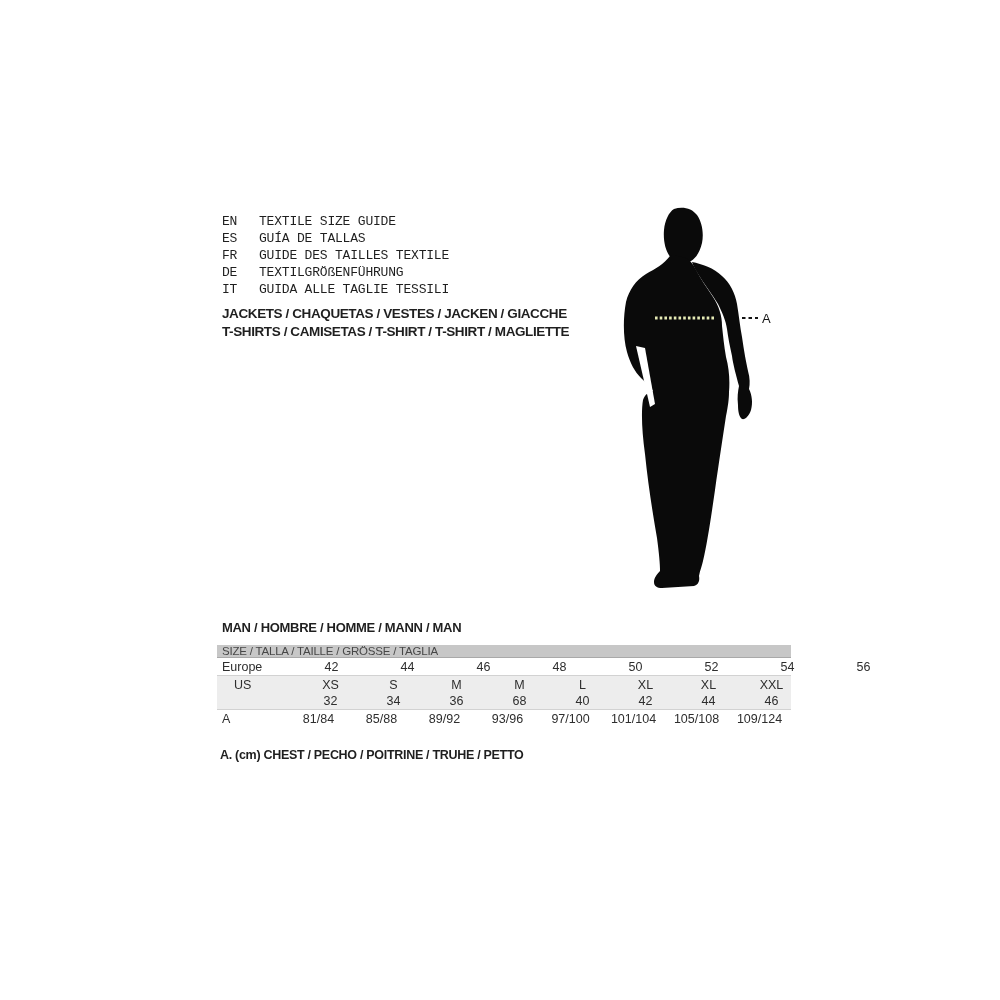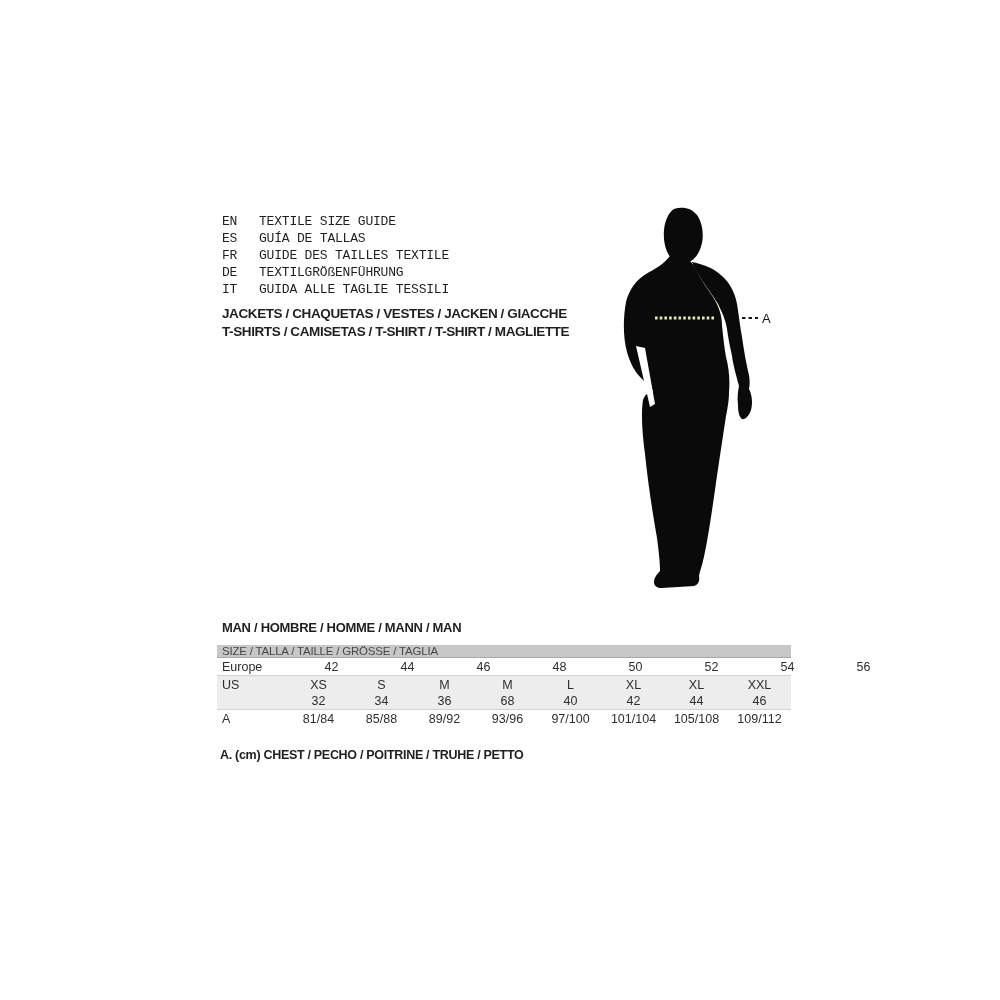--- a/index.html
+++ b/index.html
@@ -21,21 +21,21 @@
   .section-title{position:absolute;left:222px;top:620px;font-weight:bold;font-size:13px;letter-spacing:-0.3px;}
   
   .size-table{position:absolute;left:217px;top:645px;width:574px;font-size:12.5px;}
   .thead{height:13px;background:#c7c7c7;border-bottom:1px solid #a9a9a9;display:flex;align-items:center;
          padding-left:5px;box-sizing:border-box;font-size:11.5px;color:#474747;letter-spacing:-0.2px;}
   .tr{display:flex;align-items:center;height:17px;}
   .tr.short{height:16px;}
   .tr .tlabel{flex:0 0 70px;padding-left:5px;box-sizing:border-box;color:#2e2e2e;}
   .tr .cell{flex:0 0 63px;text-align:center;color:#2e2e2e;}
   .row-divider{border-bottom:1px solid #d2d2d2;gap:13px;}
-  .shaded-group{background:#ededed;border-bottom:1px solid #d2d2d2;}
+  .shaded-group{background:#ededed;border-bottom:1px solid #d2d2d2;padding-left:12px;}
   
   .footnote{position:absolute;left:220px;top:748px;font-weight:bold;font-size:12.5px;letter-spacing:-0.3px;}
 </style>
 </head>
 <body>
 
 <div class="canvas">
 
   <div class="lang-block">
     <div class="lang-row">
@@ -165,19 +165,19 @@
 
     <div class="tr">
       <span class="tlabel">A</span>
       <span class="cell">81/84</span>
       <span class="cell">85/88</span>
       <span class="cell">89/92</span>
       <span class="cell">93/96</span>
       <span class="cell">97/100</span>
       <span class="cell">101/104</span>
       <span class="cell">105/108</span>
-      <span class="cell">109/112</span>
+      <span class="cell">109/124</span>
     </div>
   </div>
 
   <div class="footnote">A. (cm) CHEST / PECHO / POITRINE / TRUHE / PETTO</div>
 
 </div>
 
 </body></html>

